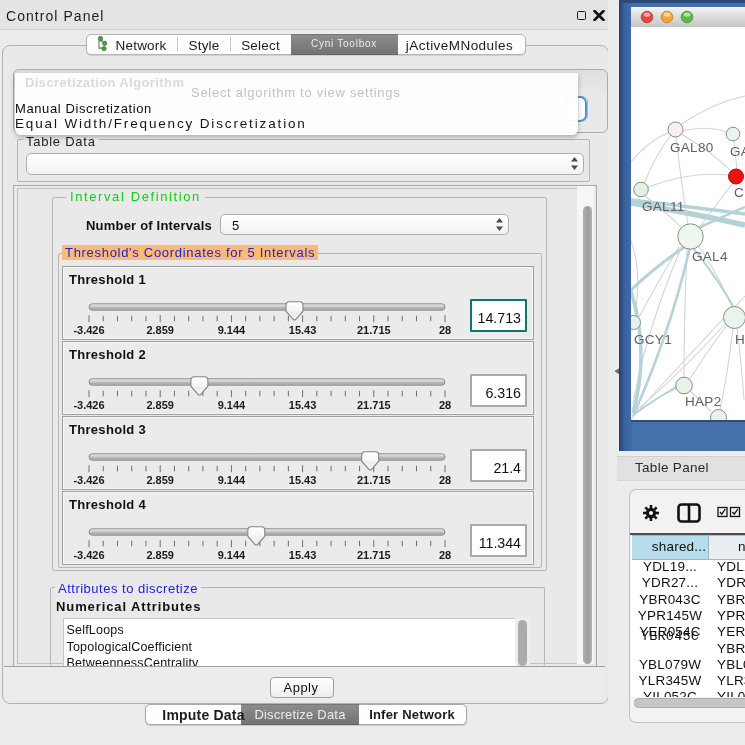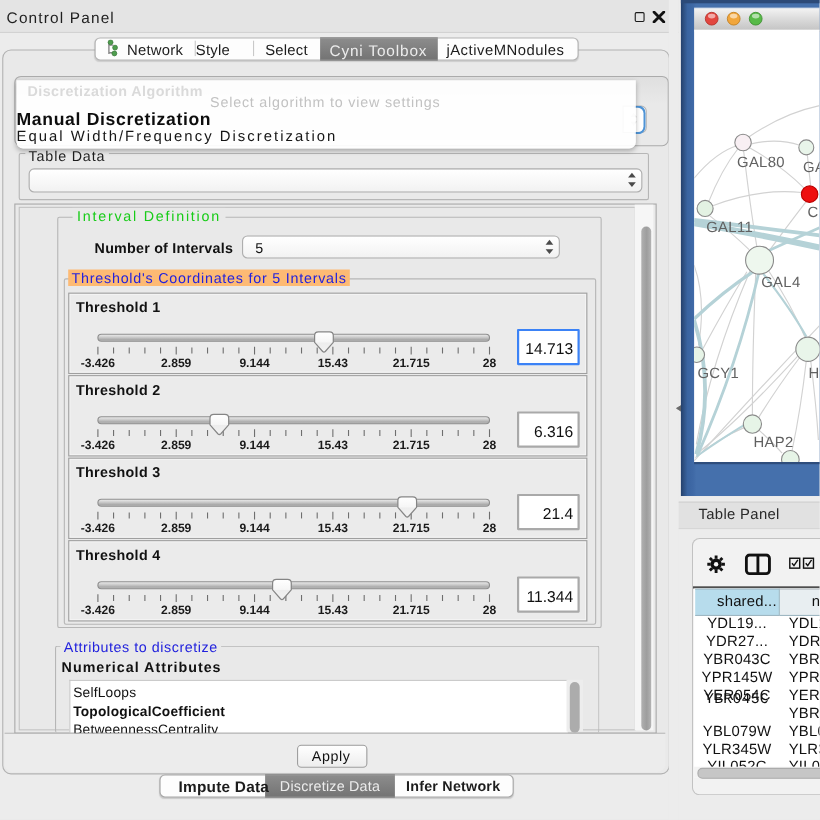--- a/index.html
+++ b/index.html
@@ -26,23 +26,23 @@
   <div class="abs" style="left:177px;top:37px;width:1px;height:14px;background:#c9c9c9;"></div>
   <div class="abs" style="left:230px;top:37px;width:1px;height:14px;background:#c9c9c9;"></div>
 
   <svg class="abs" style="left:96px;top:36px;" width="14" height="16" viewBox="0 0 14 16">
     <path d="M3 3 L3 13 M3 5 L7 5 M3 12 L7 12" stroke="#8a8a8a" stroke-width="1.3" fill="none"></path>
     <circle cx="4.5" cy="2.5" r="2.2" fill="#4e9e4e" stroke="#3a7a3a" stroke-width="0.7"></circle>
     <circle cx="8.6" cy="7.3" r="2.2" fill="#4e9e4e" stroke="#3a7a3a" stroke-width="0.7"></circle>
     <circle cx="8" cy="12.6" r="2.2" fill="#4e9e4e" stroke="#3a7a3a" stroke-width="0.7"></circle>
   </svg>
   <div class="abs" style="left:113px;top:38px;width:56px;text-align:center;font-size:13.5px;letter-spacing:0.2px;color:#1c1c1c;">Network</div>
-  <div class="abs" style="left:178px;top:38px;width:52px;text-align:left;font-size:13.5px;letter-spacing:0.2px;color:#1c1c1c;">Style</div>
+  <div class="abs" style="left:178px;top:38px;width:52px;text-align:center;font-size:13.5px;letter-spacing:0.2px;color:#1c1c1c;">Style</div>
   <div class="abs" style="left:231px;top:38px;width:59px;text-align:center;font-size:13.5px;letter-spacing:0.2px;color:#1c1c1c;">Select</div>
-  <div class="abs" style="left:290px;top:38px;width:108px;text-align:center;font-size:14px;letter-spacing:0.75px;color:#ececec;">Cyni Toolbox</div>
+  <div class="abs" style="left:290px;top:38px;width:108px;text-align:center;font-size:10px;letter-spacing:0.75px;color:#ececec;">Cyni Toolbox</div>
   <div class="abs" style="left:395px;top:38px;width:129px;text-align:center;font-size:13.5px;letter-spacing:0.45px;color:#1c1c1c;">jActiveMNodules</div>
 
   <div class="abs" style="left:13px;top:69px;width:593px;height:62px;border:1px solid #ababab;border-radius:6px;background:linear-gradient(#dfdfdf,#e9e9e9 40%);"></div>
 
   <div class="abs" style="left:566px;top:96px;width:20px;height:23px;background:#fff;border:1px solid #b5b5b5;border-radius:0 5px 5px 0;"></div>
   <div class="abs" style="left:575.5px;top:95.5px;width:9px;height:22px;border:2.5px solid #4f94d6;border-radius:0 7px 7px 0;border-left:none;"></div>
   <svg class="abs" style="left:572px;top:102px;z-index:5;" width="8" height="13" viewBox="0 0 8 13">
     <path d="M4 0.5 L7 4.5 L1 4.5 Z" fill="#cfcfcf"></path>
       <path d="M4 12.5 L7 8.5 L1 8.5 Z" fill="#cfcfcf"></path>
   </svg>
@@ -120,21 +120,21 @@
       <line x1="368.76" y1="19.8" x2="368.76" y2="25.3" stroke="#6e6e6e" stroke-width="1"></line>
       <line x1="383.00" y1="19.2" x2="383.00" y2="26.2" stroke="#6e6e6e" stroke-width="1"></line>
     <text x="27.0" y="37.5" text-anchor="middle" font-family="Liberation Sans" font-size="11" font-weight="bold" fill="#1a1a1a">-3.426</text>
       <text x="98.2" y="37.5" text-anchor="middle" font-family="Liberation Sans" font-size="11" font-weight="bold" fill="#1a1a1a">2.859</text>
       <text x="169.4" y="37.5" text-anchor="middle" font-family="Liberation Sans" font-size="11" font-weight="bold" fill="#1a1a1a">9.144</text>
       <text x="240.6" y="37.5" text-anchor="middle" font-family="Liberation Sans" font-size="11" font-weight="bold" fill="#1a1a1a">15.43</text>
       <text x="311.8" y="37.5" text-anchor="middle" font-family="Liberation Sans" font-size="11" font-weight="bold" fill="#1a1a1a">21.715</text>
       <text x="383.0" y="37.5" text-anchor="middle" font-family="Liberation Sans" font-size="11" font-weight="bold" fill="#1a1a1a">28</text>
     <path d="M 224.0 15.2 L 224.0 9.2 Q 224.0 5.7 227.5 5.7 L 237.5 5.7 Q 241.0 5.7 241.0 9.2 L 241.0 15.2 L 233.7 23.5 Q 232.5 24.5 231.3 23.5 Z" fill="url(#th0)" stroke="#858585" stroke-width="1.1"></path>
   </svg>
-  <div class="abs" style="left:470px;top:299px;width:49px;height:29px;background:#fff;border:2px solid #3b82f6;border-radius:1px;text-align:right;color:#111;line-height:34px;padding-right:4px;font-size:14.2px;">14.713</div>
+  <div class="abs" style="left:470px;top:299px;width:49px;height:29px;background:#fff;border:2px solid #0f766e;border-radius:1px;text-align:right;color:#111;line-height:34px;padding-right:4px;font-size:14.2px;">14.713</div>
 
   <div class="abs" style="left:62px;top:341px;width:470px;height:72px;border:1px solid #9f9f9f;background:#ebebeb;box-shadow:inset 0 0 0 1px #f6f6f6;"></div>
   <div class="abs" style="left:69px;top:346.5px;font-size:13px;font-weight:bold;letter-spacing:0.3px;color:#111;">Threshold 2</div>
   <svg class="abs" style="left:62px;top:371px;" width="470" height="44" viewBox="0 0 470 44">
     <defs>
       <linearGradient id="trk1" x1="0" y1="0" x2="0" y2="1">
         <stop offset="0" stop-color="#efefef"></stop>
           <stop offset="0.45" stop-color="#c9c9c9"></stop>
         <stop offset="0.75" stop-color="#ababab"></stop>
           <stop offset="1" stop-color="#bcbcbc"></stop>
@@ -289,39 +289,39 @@
       <text x="383.0" y="37.5" text-anchor="middle" font-family="Liberation Sans" font-size="11" font-weight="bold" fill="#1a1a1a">28</text>
     <path d="M 185.8 15.2 L 185.8 9.2 Q 185.8 5.7 189.3 5.7 L 199.3 5.7 Q 202.8 5.7 202.8 9.2 L 202.8 15.2 L 195.5 23.5 Q 194.3 24.5 193.1 23.5 Z" fill="url(#th3)" stroke="#858585" stroke-width="1.1"></path>
   </svg>
   <div class="abs" style="left:470px;top:524px;width:49px;height:29px;background:#fff;border:2px solid #a9a9a9;border-radius:1px;text-align:right;color:#111;line-height:34px;padding-right:4px;font-size:14.2px;">11.344</div>
 
   <div class="abs" style="left:50px;top:587px;width:493px;height:78px;border:1px solid #b6b6b6;border-radius:2px;border-bottom:none;"></div>
   <div class="abs" style="left:55px;top:580.5px;background:#e9e9e9;padding:0 3px;font-size:13px;letter-spacing:0.5px;color:#2222dd;">Attributes to discretize</div>
   <div class="abs" style="left:56px;top:599px;font-size:13px;font-weight:bold;letter-spacing:0.9px;color:#111;">Numerical Attributes</div>
   <div class="abs" style="left:63px;top:618px;width:452px;height:47px;background:#ffffff;border:1px solid #c6c6c6;border-right:none;"></div>
   <div class="abs" style="left:66.5px;top:623px;font-size:12.5px;letter-spacing:0.2px;color:#111;">SelfLoops</div>
-  <div class="abs" style="left:66.5px;top:639.5px;font-size:12.5px;letter-spacing:0.2px;color:#111;font-weight:bold;">TopologicalCoefficient</div>
+  <div class="abs" style="left:66.5px;top:639.5px;font-size:12.5px;letter-spacing:0.2px;color:#111;">TopologicalCoefficient</div>
   <div class="abs" style="left:66.5px;top:656px;font-size:12.5px;letter-spacing:0.2px;color:#111;">BetweennessCentrality</div>
   <div class="abs" style="left:515px;top:618px;width:15px;height:47px;background:#ededed;"></div>
   <div class="abs" style="left:518px;top:620px;width:9px;height:46px;background:#acacac;border-radius:5px;"></div>
 
   <div class="abs" style="left:4px;top:666px;width:601px;height:35px;background:#ececec;border-top:1px solid #9f9f9f;border-radius:0 0 8px 8px;"></div>
   <div class="abs" style="left:270px;top:677px;width:62px;height:19px;background:linear-gradient(#ffffff,#ededed);border:1px solid #9f9f9f;border-radius:4px;"></div>
   <div class="abs" style="left:270px;top:680px;width:62px;text-align:center;font-size:13px;letter-spacing:0.5px;color:#111;">Apply</div>
 
   <div class="abs" style="left:145px;top:704px;width:320px;height:19px;background:#fdfdfd;border:1px solid #a8a8a8;border-radius:5px;box-shadow:0 1px 1px rgba(0,0,0,0.15);"></div>
   <div class="abs" style="left:241px;top:704px;width:118px;height:19px;background:linear-gradient(#8c8c8c,#747474);border-top:1px solid #777;border-bottom:1px solid #666;"></div>
   <div class="abs" style="left:146px;top:707px;width:115px;text-align:center;font-size:14px;font-weight:bold;letter-spacing:0.2px;color:#1c1c1c;">Impute Data</div>
   <div class="abs" style="left:241px;top:707px;width:118px;text-align:center;font-size:13px;letter-spacing:0.2px;color:#ececec;">Discretize Data</div>
   <div class="abs" style="left:359px;top:707px;width:106px;text-align:center;font-size:13px;font-weight:bold;letter-spacing:0.2px;color:#1c1c1c;">Infer Network</div>
 
   <div class="abs" style="left:15px;top:73px;width:563px;height:62px;background:rgba(255,255,255,0.93);border-radius:0 0 6px 6px;box-shadow:0 2px 5px rgba(0,0,0,0.28);z-index:40;"></div>
   <div class="abs" style="left:25px;top:75px;font-size:13px;font-weight:bold;letter-spacing:0.4px;color:#dadada;z-index:41;">Discretization Algorithm</div>
   <div class="abs" style="left:191px;top:84.5px;font-size:13px;letter-spacing:0.72px;color:#c2c2c2;z-index:41;">Select algorithm to view settings</div>
-  <div class="abs" style="left:15px;top:101px;font-size:16px;font-weight:bold;letter-spacing:0.6px;color:#0d0d0d;z-index:41;">Manual Discretization</div>
+  <div class="abs" style="left:15px;top:101px;font-size:13px;font-weight:normal;letter-spacing:0.6px;color:#0d0d0d;z-index:41;">Manual Discretization</div>
   <div class="abs" style="left:15px;top:116px;font-size:13.5px;letter-spacing:1.85px;color:#151515;z-index:41;">Equal Width/Frequency Discretization</div>
 
   <div class="abs" style="left:608px;top:0;width:9px;height:745px;background:#ececec;"></div>
   <svg class="abs" style="left:613.5px;top:368px;" width="6" height="7" viewBox="0 0 6 7">
       <path d="M5.5 0.5 L1 3.2 L5.5 6" fill="#6a6a6a" stroke="#6a6a6a" stroke-width="0.8"></path>
     </svg>
 
   <div class="abs" style="left:619px;top:0;width:126px;height:2.5px;background:#2c4a78;z-index:3;"></div>
   <div class="abs" style="left:619px;top:0;width:126px;height:451px;background:linear-gradient(90deg,#24406b 0px,#2e5082 2.5px,#3a64a0 6px,#3f69a6 11px,#4570ac 14px);"></div>
   <div class="abs" style="left:631px;top:7px;width:114px;height:20px;background:linear-gradient(#f2f2f2,#d9d9d9 50%,#c3c3c3);border-top:1px solid #fafafa;border-bottom:1px solid #9c9c9c;"></div>

